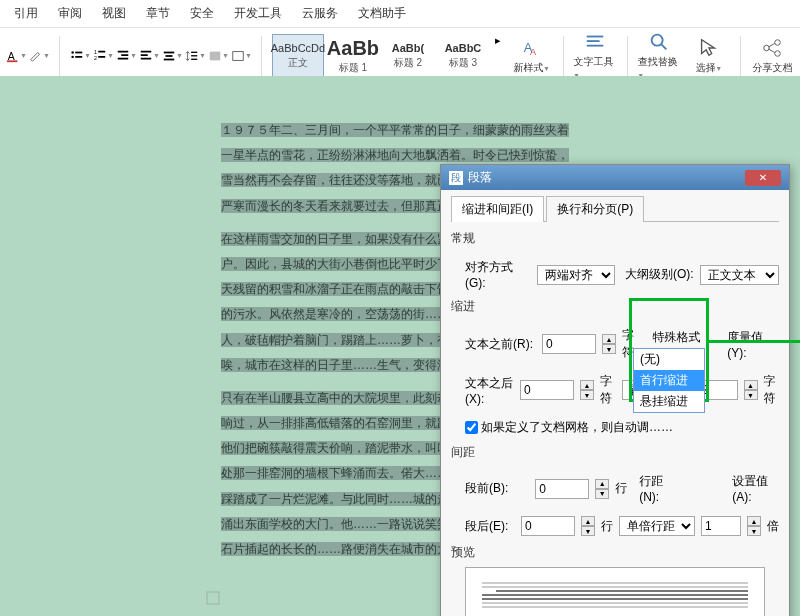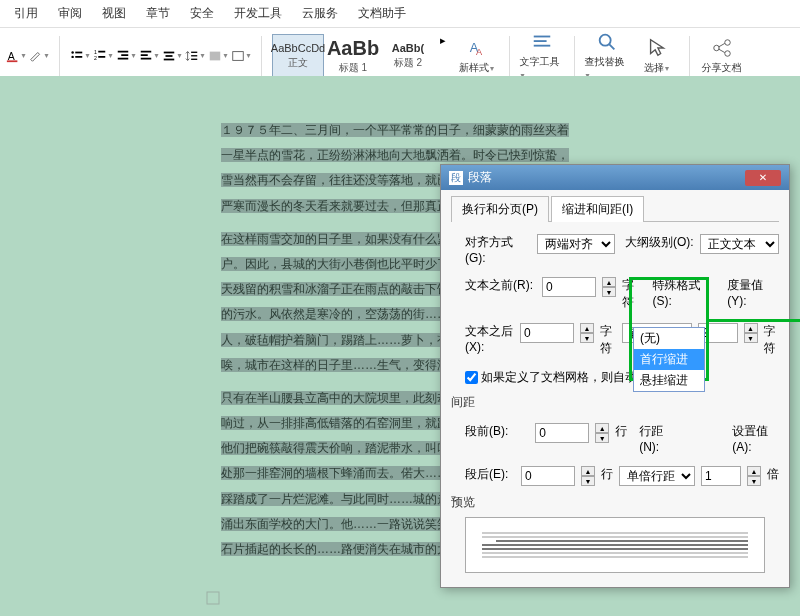--- a/index.html
+++ b/index.html
@@ -40,21 +40,21 @@
     .dlg-title { display: flex; align-items: center; justify-content: space-between; background: linear-gradient(#6fa3d4,#4a7fb5); padding: 4px 8px; color: #fff; font-size: 12px; }
     .dlg-title-left { display: flex; align-items: center; gap: 5px; }
     .dlg-close { background: #c85050; color: #fff; width: 36px; height: 16px; display: flex; align-items: center; justify-content: center; font-size: 10px; cursor: pointer; border-radius: 2px; }
     .dlg-body { padding: 6px 10px 10px 10px; background: #f7f7f7; }
     .dlg-tabs { display: flex; border-bottom: 1px solid #bbb; }
     .dlg-tab { padding: 4px 10px; border: 1px solid #bbb; border-bottom: none; background: #f7f7f7; margin-right: 2px; margin-bottom: -1px; cursor: pointer; }
     .dlg-tab.active { background: #fff; }
     
     .field-section { margin: 8px 0 4px 0; }
     .section-title { color: #333; margin-bottom: 6px; }
-    .field-row { display: flex; align-items: flex-start; gap: 6px; margin: 12px 0 4px 14px; font-size: 12px; }
+    .field-row { display: flex; align-items: center; gap: 6px; margin: 12px 0 4px 14px; font-size: 12px; }
     .field-label { width: 76px; text-align: left; }
     .select-input { border: 1px solid #a7a7a7; background: #fff; height: 20px; font-size: 12px; padding: 0 3px; }
     .num-input { width: 54px; border: 1px solid #a7a7a7; height: 20px; font-size: 12px; padding: 0 3px; }
     .spinner { display: inline-flex; flex-direction: column; }
     .spinner button { width: 14px; height: 10px; font-size: 7px; border: 1px solid #a7a7a7; background: #eee; padding: 0; line-height: 7px; cursor: pointer; }
     .radio-label { display: inline-flex; align-items: center; gap: 3px; }
     .dropdown-open { position: absolute; background: #fff; border: 1px solid #7a9bd0; z-index: 20; width: 72px; font-size: 12px; }
     .dropdown-open div { padding: 2px 6px; cursor: pointer; }
     .dropdown-open div.sel { background: #3399ff; color: #fff; }
     .green-box1 { position: absolute; border: 3px solid #00b526; pointer-events: none; }
@@ -156,20 +156,24 @@
         <div class="style-label">正文</div>
       </div>
     <div class="style-item">
         <div class="style-preview" style="font-weight:bold;font-size:20px">AaBb</div>
         <div class="style-label">标题 1</div>
       </div>
     <div class="style-item">
         <div class="style-preview" style="font-weight:bold">AaBb(</div>
         <div class="style-label">标题 2</div>
       </div>
+    <div class="style-item">
+        <div class="style-preview" style="font-weight:bold;font-size:11px">AaBbC</div>
+        <div class="style-label">标题 3</div>
+      </div>
     <span class="arrow-right-small">▸</span>
   </div>
   <div class="big-tool">
       <svg viewBox="0 0 24 24">
         <text x="4" y="16" font-size="14" fill="#4a7fb5">A</text>
         <text x="11" y="20" font-size="10" fill="#c85050">A</text>
       </svg>
       <span class="big-tool-label dropdown-tiny">新样式</span>
     </div>
   <div class="sep"></div>
@@ -223,34 +227,36 @@
 <div class="dialog">
   <div class="dlg-title">
     <div class="dlg-title-left">
       <span style="background:#fff;color:#4a7fb5;width:14px;height:14px;display:inline-flex;align-items:center;justify-content:center;font-size:10px">段</span>
       <span>段落</span>
     </div>
     <div class="dlg-close">✕</div>
   </div>
   <div class="dlg-body">
     <div class="dlg-tabs">
+      <div class="dlg-tab active">缩进和间距(I)</div>
       <div class="dlg-tab">换行和分页(P)</div>
-      <div class="dlg-tab active">缩进和间距(I)</div>
     </div>
 
     <div class="field-section">
+      <div class="section-title">常规</div>
       <div class="field-row">
         <span class="field-label">对齐方式(G):</span>
         <select class="select-input" style="width:88px"><option>两端对齐</option></select>
         <span class="field-label" style="width:84px;text-align:right">大纲级别(O):</span>
         <select class="select-input" style="width:90px"><option>正文文本</option></select>
       </div>
     </div>
 
     <div class="field-section" style="position:relative">
+      <div class="section-title">缩进</div>
       <div class="field-row">
         <span class="field-label">文本之前(R):</span>
         <input class="num-input" value="0" style="">
         <span class="spinner">
             <button>▲</button>
             <button>▼</button>
           </span>
         <span>字符</span>
         <span style="margin-left:2px">特殊格式(S):</span>
         <span style="margin-left:6px">度量值(Y):</span>

